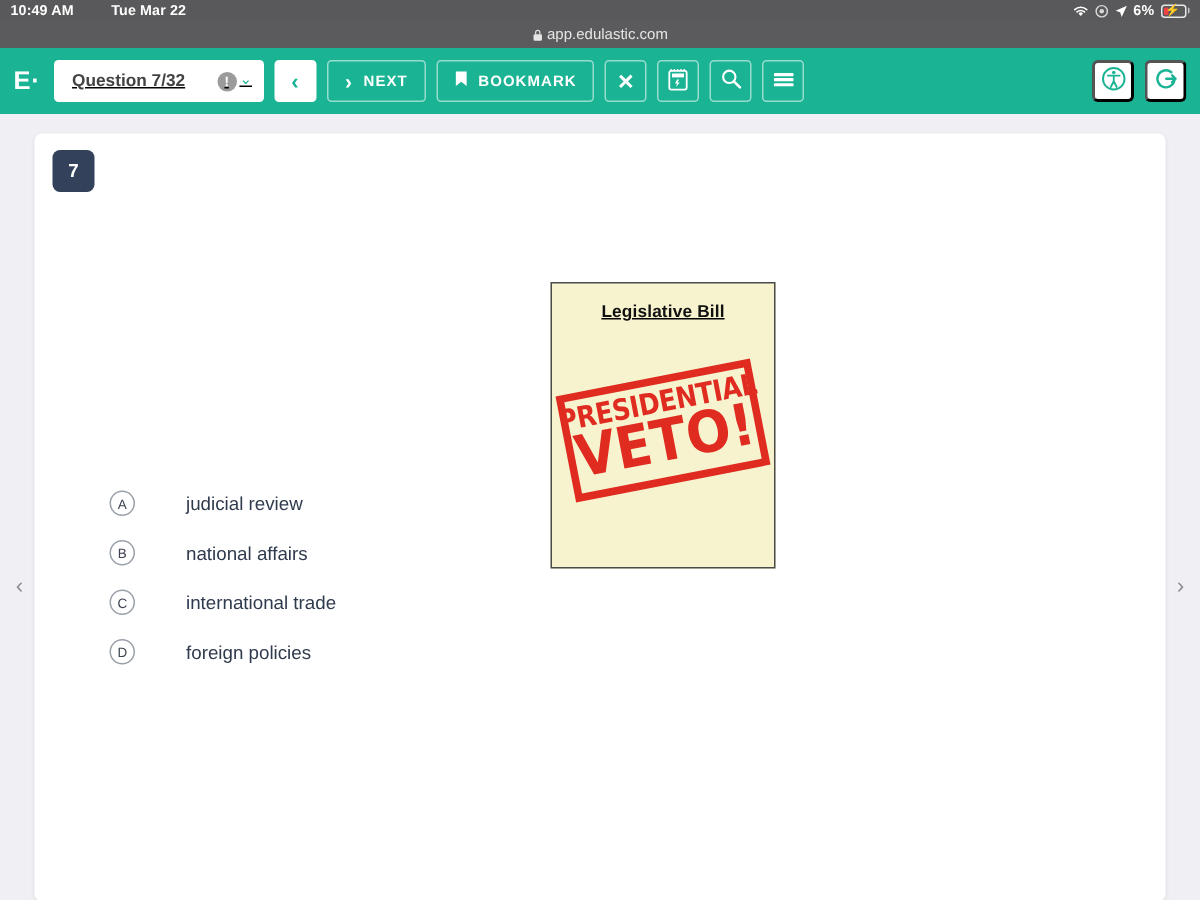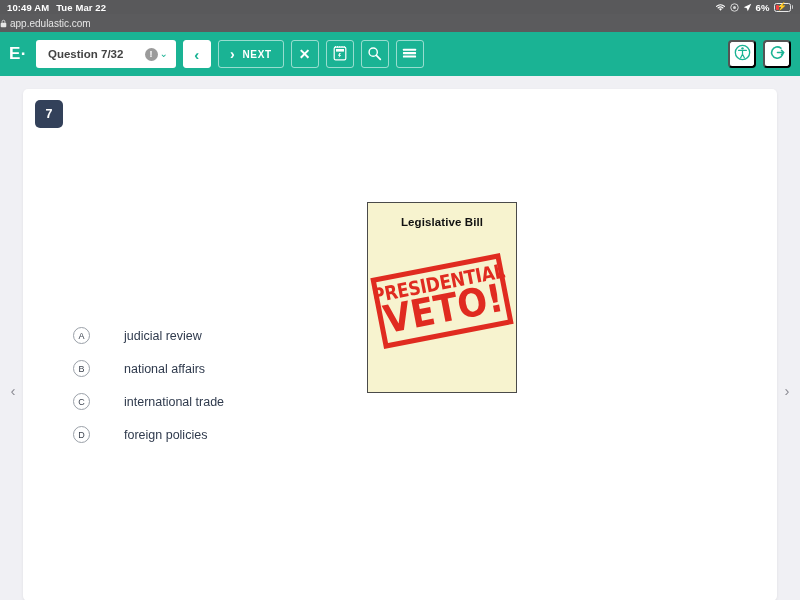--- a/index.html
+++ b/index.html
@@ -16,21 +16,21 @@
     background: #59595b;
     color: #ffffff;
     display: flex;
     align-items: center;
     justify-content: space-between;
     padding: 0 7px;
     font-size: 9.5px;
     font-weight: 700;
     letter-spacing: 0.1px;
   }
-  .status-left { display: flex; align-items: center; gap: 7px; }
+  .status-left { display: flex; align-items: center; gap: 25px; }
   .status-right { display: flex; align-items: center; gap: 4px; }
   .sb-icon { display: inline-flex; align-items: center; }
 
   .battery-wrap { display: flex; align-items: center; gap: 1px; }
   .battery-body {
     width: 17px; height: 9px;
     border: 1px solid #e8e8e8;
     border-radius: 2.5px;
     position: relative;
     padding: 1px;
@@ -53,20 +53,21 @@
     background: #c8c8c8;
     border-radius: 0 1px 1px 0;
   }
 
   
   .url-bar {
     height: 18px;
     background: #5b5b5d;
     display: flex;
     align-items: center;
+    justify-content: center;
     gap: 3px;
     color: #e6e6e6;
     font-size: 10px;
   }
   .lock-icon { display: inline-flex; }
 
   
   .toolbar {
     height: 44px;
     background: #1ab394;
@@ -85,20 +86,21 @@
   .q-select {
     background: #ffffff;
     border-radius: 3px;
     height: 28px;
     min-width: 140px;
     display: flex;
     align-items: center;
     justify-content: space-between;
     padding: 0 8px 0 12px;
     gap: 20px;
+    text-decoration: underline;
   }
   .q-select-label {
     color: #434343;
     font-size: 11.5px;
     font-weight: 600;
   }
   .q-select-right { display: flex; align-items: center; gap: 2px; }
   .info-dot {
     width: 13px; height: 13px;
     border-radius: 50%;
@@ -174,25 +176,26 @@
     font-size: 12.5px;
     font-weight: 700;
     display: flex;
     align-items: center;
     justify-content: center;
   }
 
   
   .stimulus {
     position: absolute;
-    left: 344px; top: 113px;
+    left: 344px; top: 99px;
     width: 150px; height: 191px;
     background: #f7f3cf;
     border: 1px solid #4a4a4a;
     overflow: hidden;
+    text-decoration: underline;
   }
   .stimulus-title {
     text-align: center;
     font-size: 11.5px;
     font-weight: 700;
     color: #111111;
     margin-top: 13px;
     letter-spacing: 0.1px;
   }
   .veto-stamp {
@@ -341,20 +344,28 @@
 
   <button class="tb-btn solid-white">
     <span style="font-size:15px;line-height:1;">‹</span>
   </button>
 
   <button class="tb-btn">
     <span style="font-size:14px;line-height:1;">›</span>
     <span>NEXT</span>
   </button>
 
+  <button class="tb-btn">
+    <span>
+      <svg width="9" height="11" viewBox="0 0 10 12">
+          <path d="M1 0.6h8v10.8L5 8.3 1 11.4z" fill="#ffffff"></path>
+        </svg>
+    </span>
+    <span>BOOKMARK</span>
+  </button>
 
   <button class="tb-btn icon-only">
     <span style="font-size:14px;line-height:1;">✕</span>
   </button>
 
   <button class="tb-btn icon-only">
     <span>
       <svg width="14" height="16" viewBox="0 0 14 16">
         <rect x="1.2" y="2.2" width="11.6" height="12.6" rx="1.4" stroke="#ffffff" stroke-width="1.2" fill="none"></rect>
         <rect x="3" y="4" width="8" height="2.6" fill="#ffffff"></rect>

